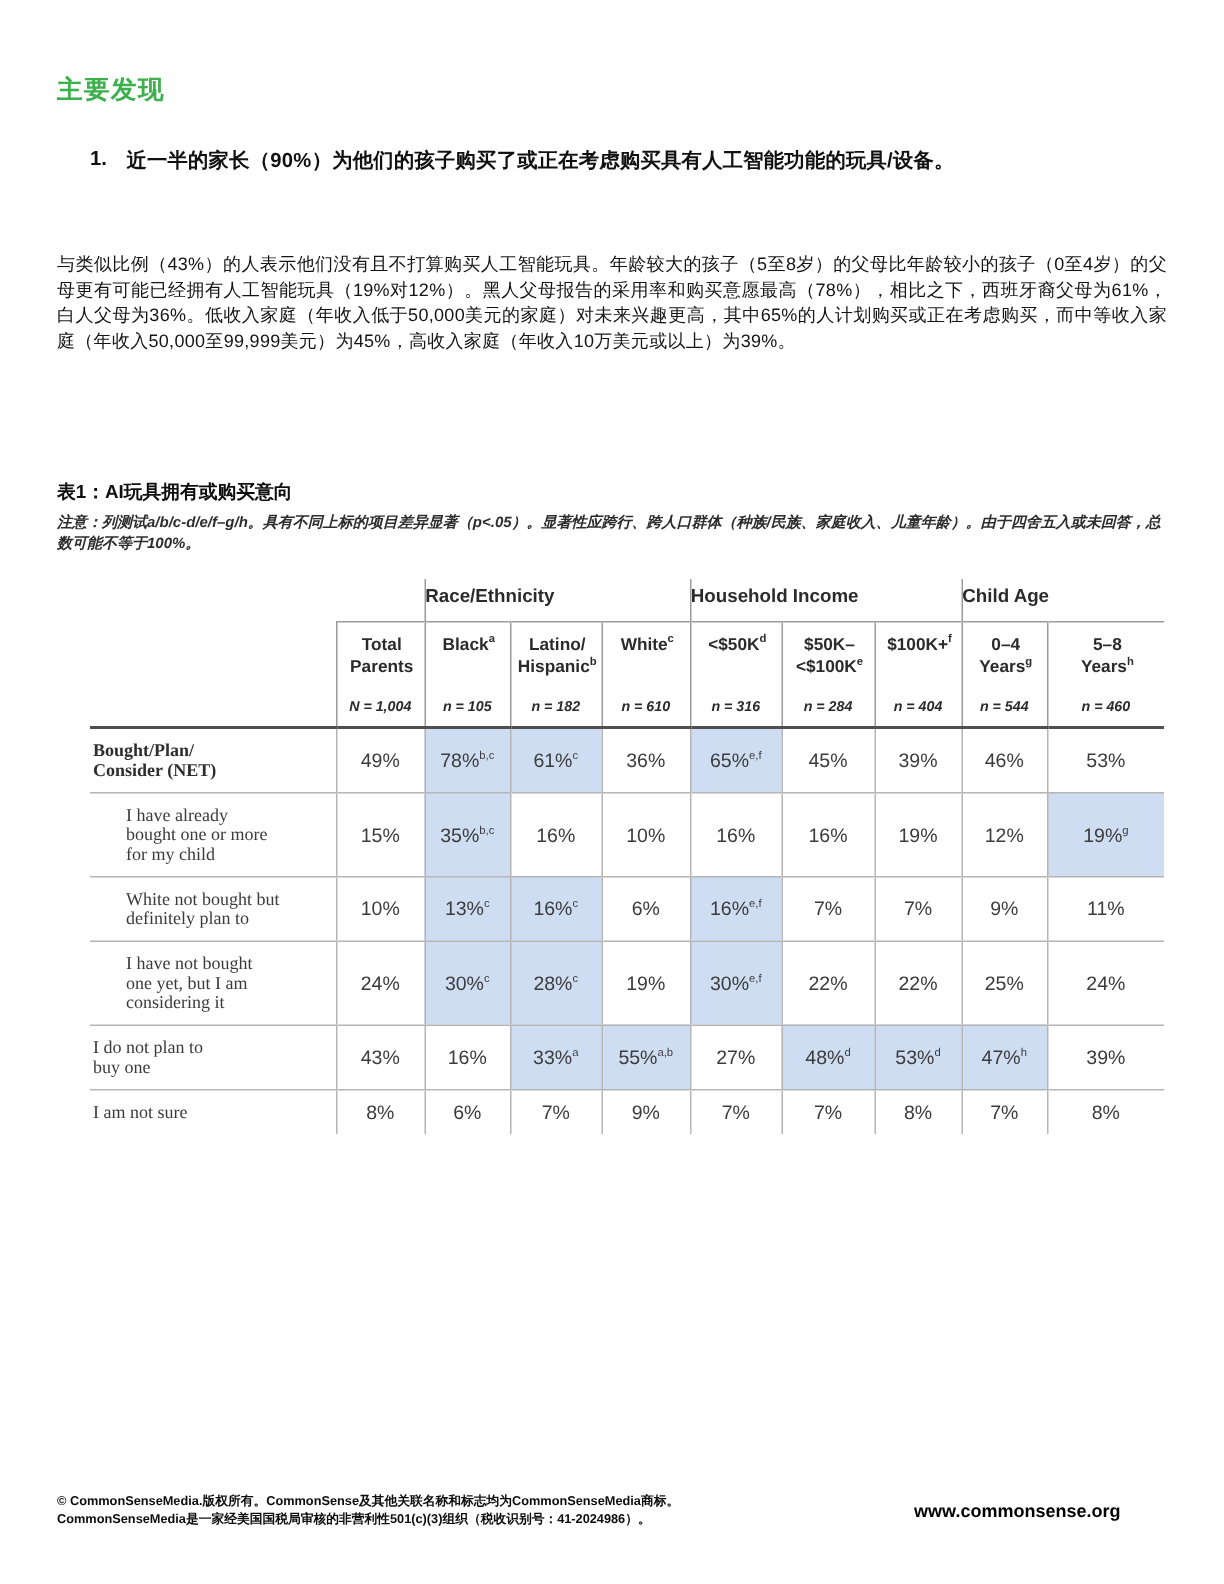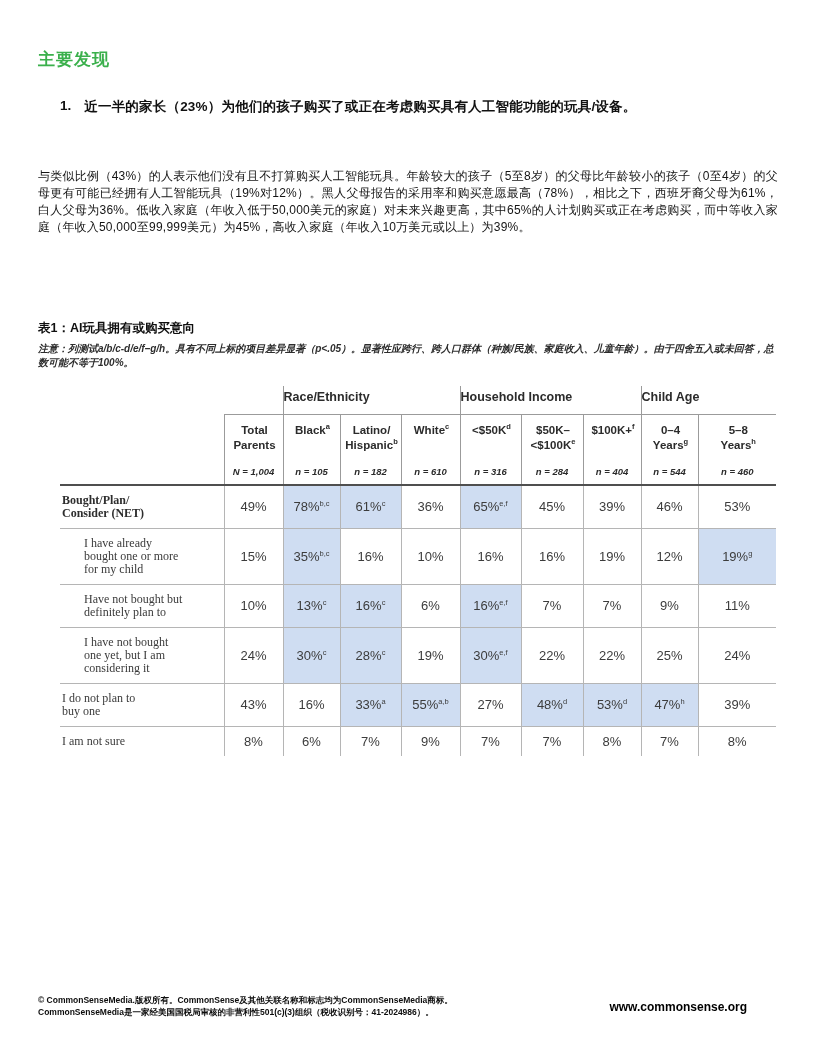--- a/index.html
+++ b/index.html
@@ -94,21 +94,21 @@
   }
 </style>
 </head>
 <body>
 
 <div class="page">
   <h1 class="section-heading">主要发现</h1>
 
   <div class="finding">
     <span class="num">1.</span>
-    <span class="ftext">近一半的家长（23%）为他们的孩子购买了或正在考虑购买具有人工智能功能的玩具/设备。</span>
+    <span class="ftext">近一半的家长（90%）为他们的孩子购买了或正在考虑购买具有人工智能功能的玩具/设备。</span>
   </div>
 
   <p class="body-para">与类似比例（43%）的人表示他们没有且不打算购买人工智能玩具。年龄较大的孩子（5至8岁）的父母比年龄较小的孩子（0至4岁）的父母更有可能已经拥有人工智能玩具（19%对12%）。黑人父母报告的采用率和购买意愿最高（78%），相比之下，西班牙裔父母为61%，白人父母为36%。低收入家庭（年收入低于50,000美元的家庭）对未来兴趣更高，其中65%的人计划购买或正在考虑购买，而中等收入家庭（年收入50,000至99,999美元）为45%，高收入家庭（年收入10万美元或以上）为39%。</p>
 
   <div class="tbl-block">
     <div class="tbl-title">表1：AI玩具拥有或购买意向</div>
     <div class="tbl-note">注意：列测试a/b/c-d/e/f–g/h。具有不同上标的项目差异显著（p&lt;.05）。显著性应跨行、跨人口群体（种族/民族、家庭收入、儿童年龄）。由于四舍五入或未回答，总数可能不等于100%。</div>
 
     <table>
       <colgroup>
@@ -197,21 +197,21 @@
             <td class="dc hl">35%<sup>b,c</sup></td>
             <td class="dc">16%</td>
             <td class="dc">10%</td>
             <td class="dc">16%</td>
             <td class="dc">16%</td>
             <td class="dc">19%</td>
             <td class="dc">12%</td>
             <td class="dc hl">19%<sup>g</sup></td>
           </tr>
           <tr>
-            <td class="rl ind">Have not bought but
+            <td class="rl ind">White not bought but
 definitely plan to</td>
             <td class="dc">10%</td>
             <td class="dc hl">13%<sup>c</sup></td>
             <td class="dc hl">16%<sup>c</sup></td>
             <td class="dc">6%</td>
             <td class="dc hl">16%<sup>e,f</sup></td>
             <td class="dc">7%</td>
             <td class="dc">7%</td>
             <td class="dc">9%</td>
             <td class="dc">11%</td>

